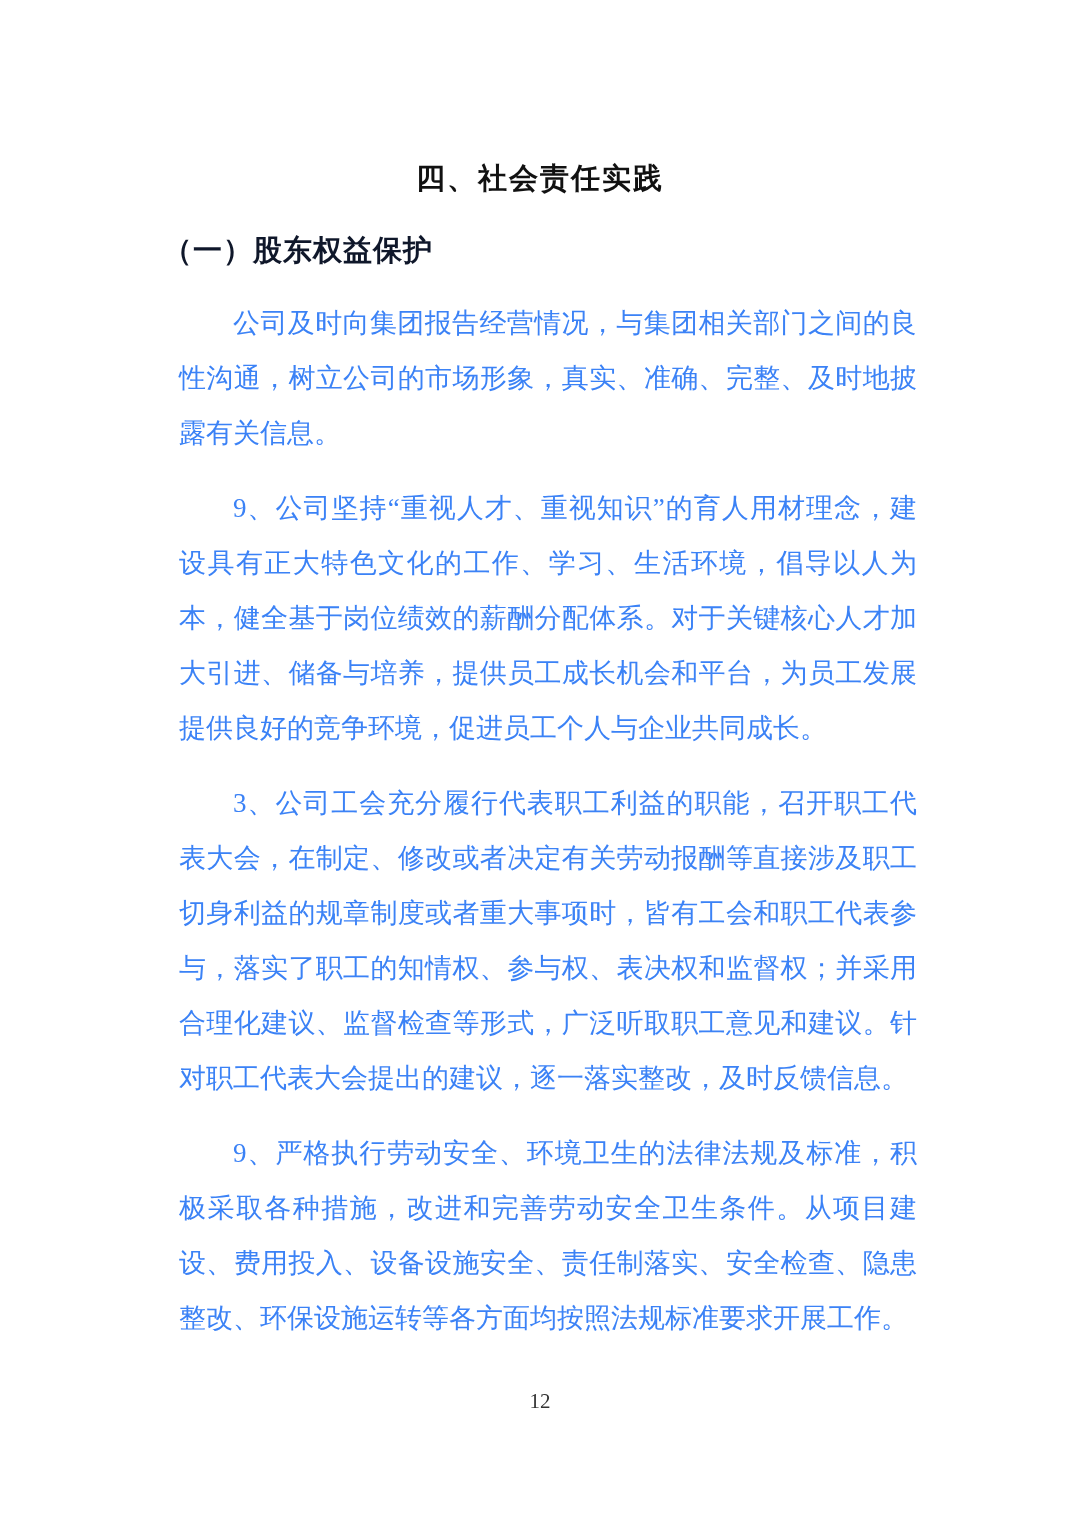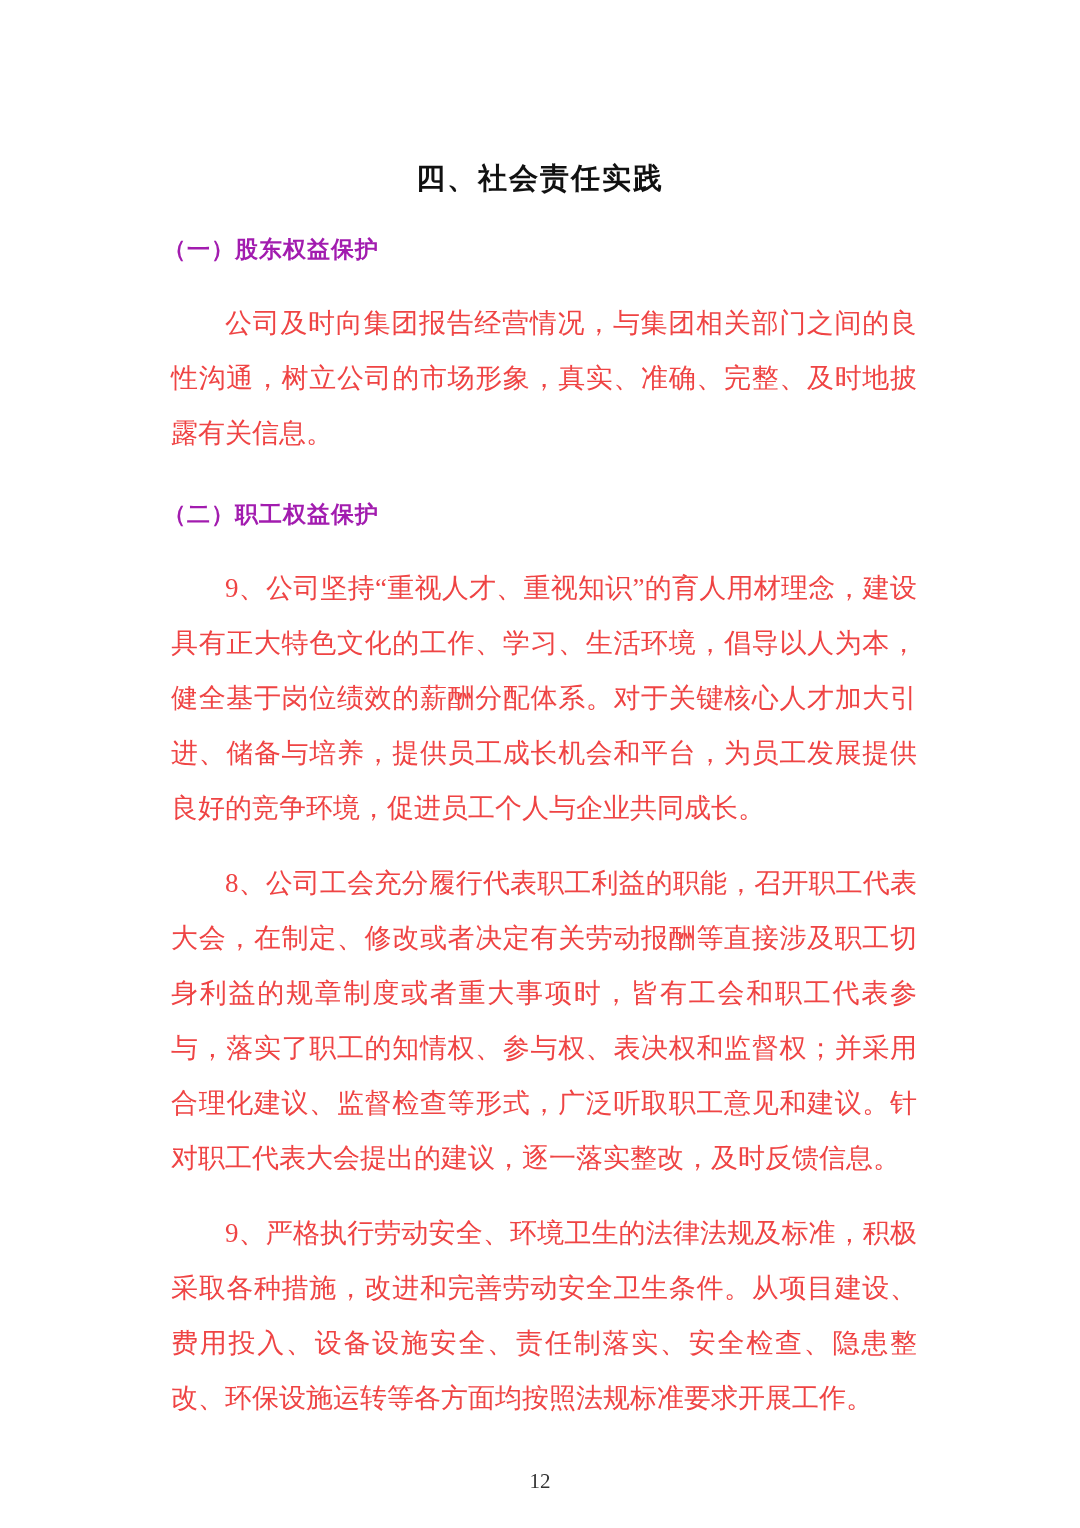--- a/index.html
+++ b/index.html
@@ -25,35 +25,35 @@
     margin: 0;
     font-size: 29px;
     line-height: 36px;
     font-weight: 700;
     text-align: center;
     color: #111111;
     letter-spacing: 2px;
   }
   .section-heading {
     margin: 36px 0 0 0;
-    font-size: 23px;
+    font-size: 29px;
     line-height: 36px;
     font-weight: 700;
     text-align: left;
-    color: #a21caf;
+    color: #0f172a;
     letter-spacing: 1px;
   }
   .para {
-    margin: 28px 0 0 8px;
+    margin: 28px 0 0 16px;
     font-size: 27px;
     line-height: 55px;
     text-align: justify;
     text-justify: inter-ideograph;
     text-indent: 2em;
-    color: #ef4444;
+    color: #3b82f6;
   }
   .para + .para {
     margin-top: 20px;
   }
   .page-number {
     margin-top: 44px;
     font-size: 21px;
     line-height: 22px;
     text-align: center;
     color: #333333;
@@ -63,23 +63,22 @@
 <body>
 
 <div class="page">
 
   <h1 class="doc-title">四、社会责任实践</h1>
 
   <h2 class="section-heading">（一）股东权益保护</h2>
 
   <p class="para">公司及时向集团报告经营情况，与集团相关部门之间的良性沟通，树立公司的市场形象，真实、准确、完整、及时地披露有关信息。</p>
 
-  <h2 class="section-heading">（二）职工权益保护</h2>
 
   <p class="para">9、公司坚持“重视人才、重视知识”的育人用材理念，建设具有正大特色文化的工作、学习、生活环境，倡导以人为本，健全基于岗位绩效的薪酬分配体系。对于关键核心人才加大引进、储备与培养，提供员工成长机会和平台，为员工发展提供良好的竞争环境，促进员工个人与企业共同成长。</p>
 
-  <p class="para">8、公司工会充分履行代表职工利益的职能，召开职工代表大会，在制定、修改或者决定有关劳动报酬等直接涉及职工切身利益的规章制度或者重大事项时，皆有工会和职工代表参与，落实了职工的知情权、参与权、表决权和监督权；并采用合理化建议、监督检查等形式，广泛听取职工意见和建议。针对职工代表大会提出的建议，逐一落实整改，及时反馈信息。</p>
+  <p class="para">3、公司工会充分履行代表职工利益的职能，召开职工代表大会，在制定、修改或者决定有关劳动报酬等直接涉及职工切身利益的规章制度或者重大事项时，皆有工会和职工代表参与，落实了职工的知情权、参与权、表决权和监督权；并采用合理化建议、监督检查等形式，广泛听取职工意见和建议。针对职工代表大会提出的建议，逐一落实整改，及时反馈信息。</p>
 
   <p class="para">9、严格执行劳动安全、环境卫生的法律法规及标准，积极采取各种措施，改进和完善劳动安全卫生条件。从项目建设、费用投入、设备设施安全、责任制落实、安全检查、隐患整改、环保设施运转等各方面均按照法规标准要求开展工作。</p>
 
   <div class="page-number">12</div>
 
 </div>
 
 </body></html>

